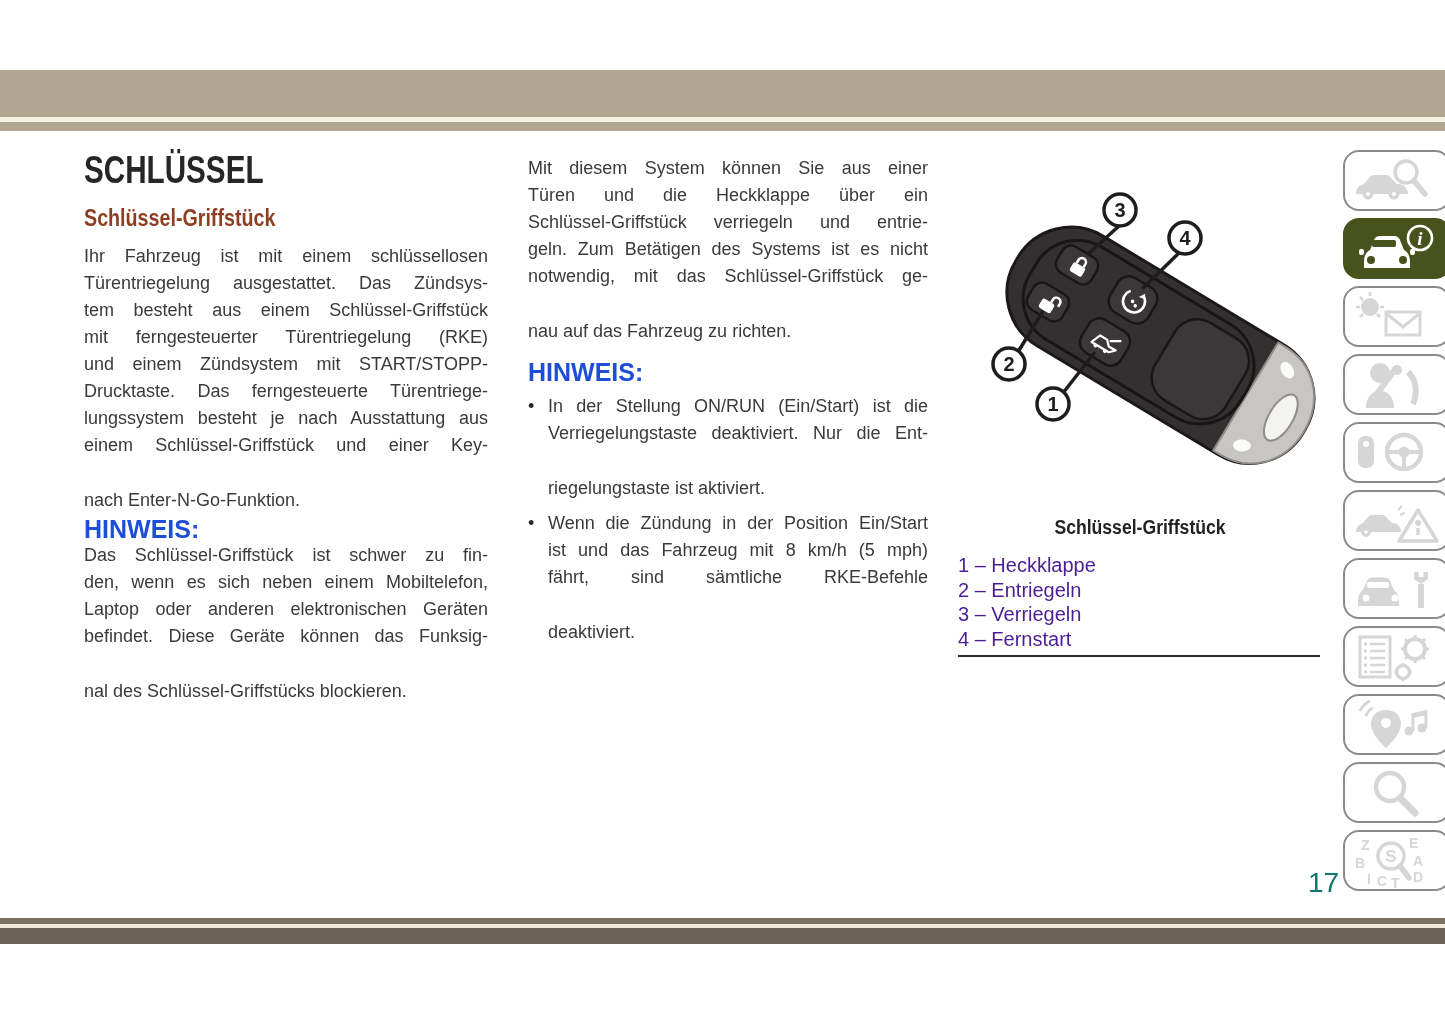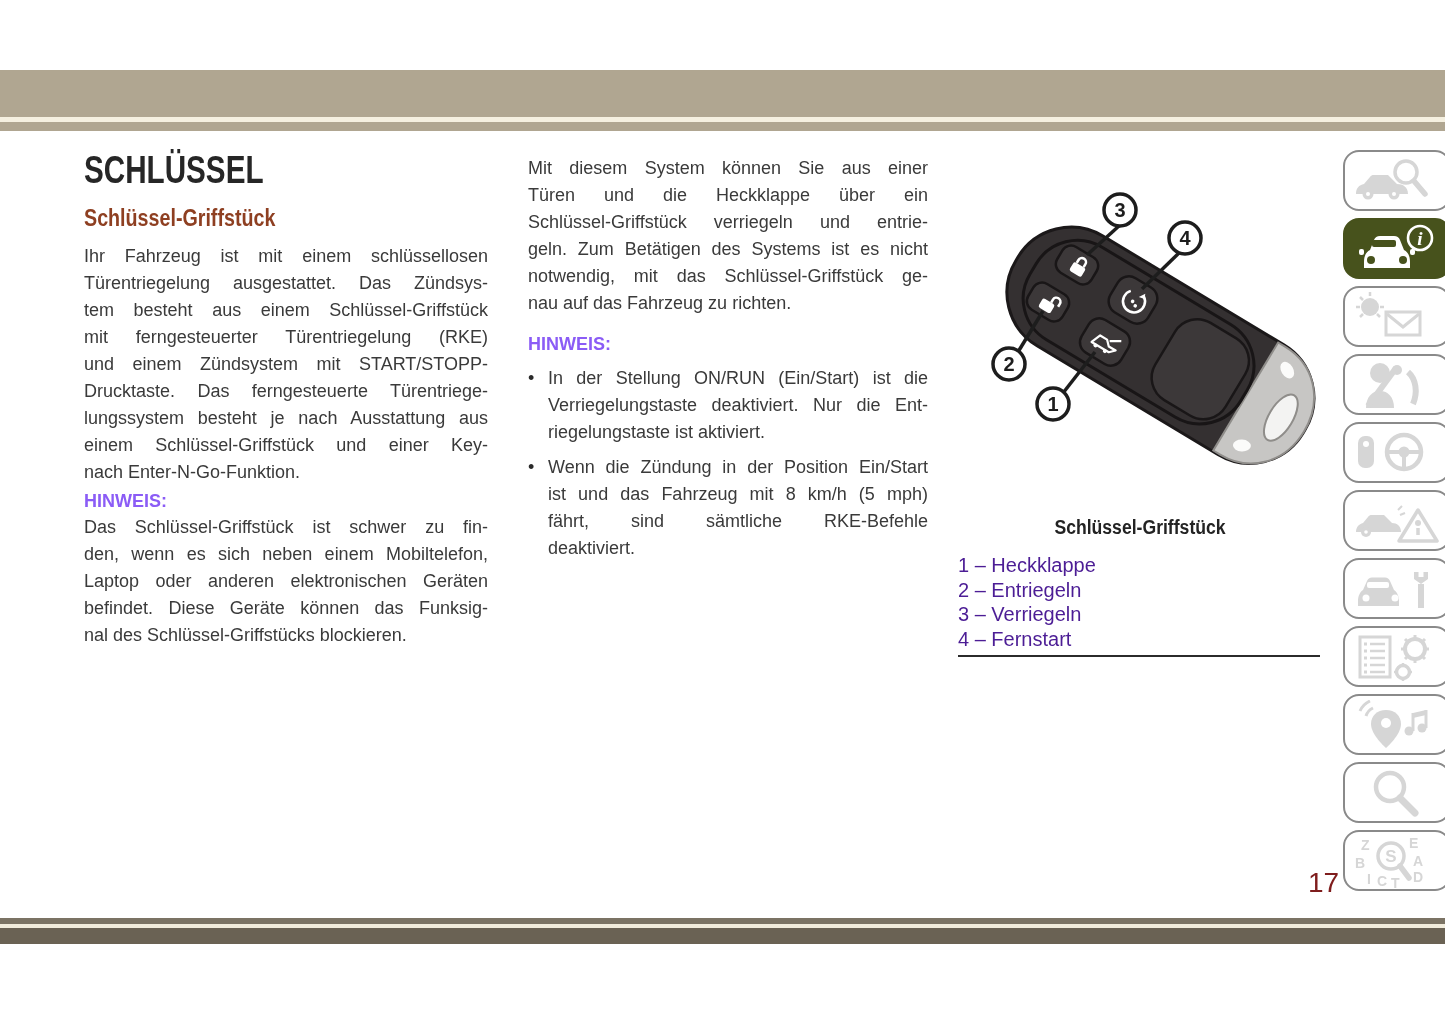--- a/index.html
+++ b/index.html
@@ -18,37 +18,37 @@
   
   .col-left{left:84px;top:150px;width:404px;}
   .col-mid{left:528px;top:155px;width:400px;}
 
   h1.title{margin:0 0 15px 0;font-size:38px;line-height:40px;font-weight:bold;color:#262626;
            transform:scaleX(0.78);transform-origin:left center;white-space:nowrap;}
   h2.subtitle{margin:0 0 12px 0;font-size:24px;line-height:26px;font-weight:bold;color:#8e3f21;
            transform:scaleX(0.82);transform-origin:left center;white-space:nowrap;}
   .body-text{font-size:18px;line-height:27px;color:#3a3a3a;}
   .tline{text-align:justify;text-align-last:justify;}
-  .tline:last-child{text-align-last:left;}
-  .note-label{font-weight:bold;color:#8b5cf6;font-size:18px;line-height:26px;}
+  .tline:last-child{text-align-last:left;margin-top:28px;}
+  .note-label{font-weight:bold;color:#1d4ed8;font-size:25px;line-height:26px;}
   .note-gap{margin-top:2px;}
   .mid-note{margin-top:14px;}
   .bullets{margin-top:8px;}
   .bullet{display:flex;margin-bottom:8px;}
   .bullet-marker{width:20px;flex:0 0 20px;font-size:18px;line-height:27px;color:#2a2a2a;}
   .bullet-body{flex:1;}
 
   
   .fob-svg{left:960px;top:170px;}
   .fig-caption{left:958px;top:516px;width:364px;text-align:center;font-weight:bold;font-size:20px;
                color:#232323;transform:scaleX(0.88);transform-origin:center;}
   .legend{left:958px;top:553px;width:362px;font-size:20px;line-height:24.5px;color:#4c1d95;}
   .legend-rule{left:958px;top:655px;width:362px;height:2px;background:#2b2b2b;}
 
-  .page-number{left:1308px;top:869px;font-size:28px;line-height:28px;color:#7f1d1d;}
+  .page-number{left:1308px;top:869px;font-size:28px;line-height:28px;color:#0f766e;}
 
   
   .tile{position:absolute;left:1343px;width:108px;height:61px;background:#ffffff;
         border:2px solid #8a8a8a;border-radius:16px;box-sizing:border-box;color:#d6d6d6;}
   .tile.active{background:#47521c;border-color:#47521c;color:#ffffff;}
   .tile svg{position:absolute;left:7px;top:4px;}
   .idx-letter{position:absolute;font-weight:bold;font-size:14px;color:#d6d6d6;line-height:14px;}
 </style>
 </head>
 <body>

